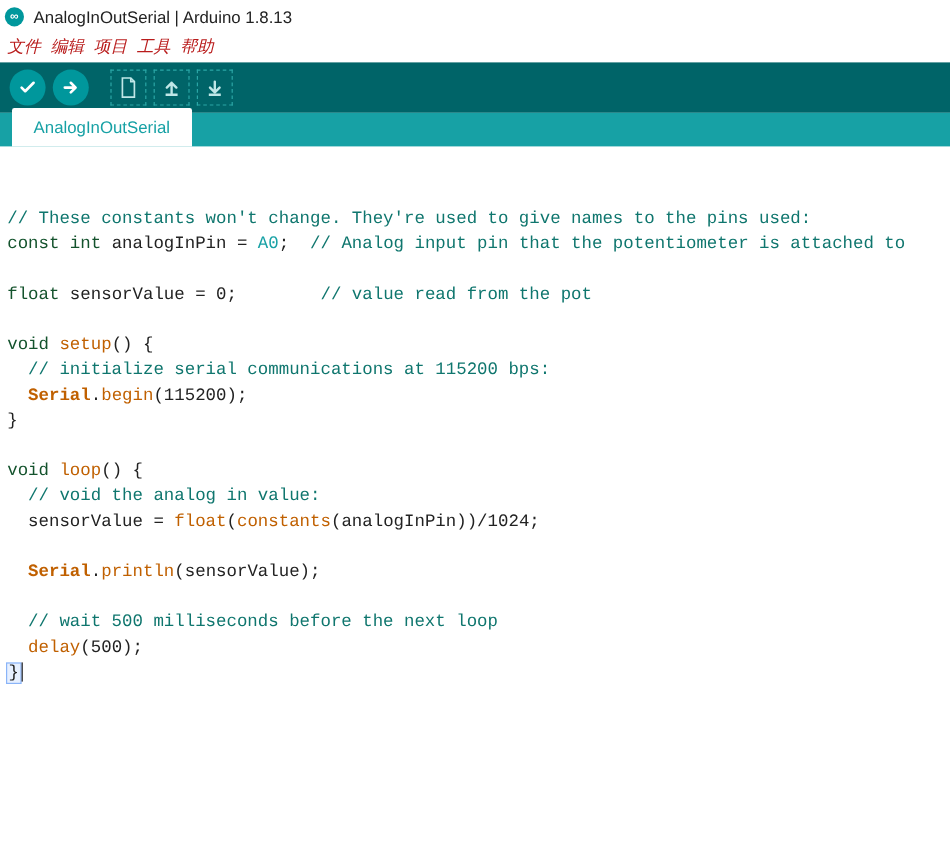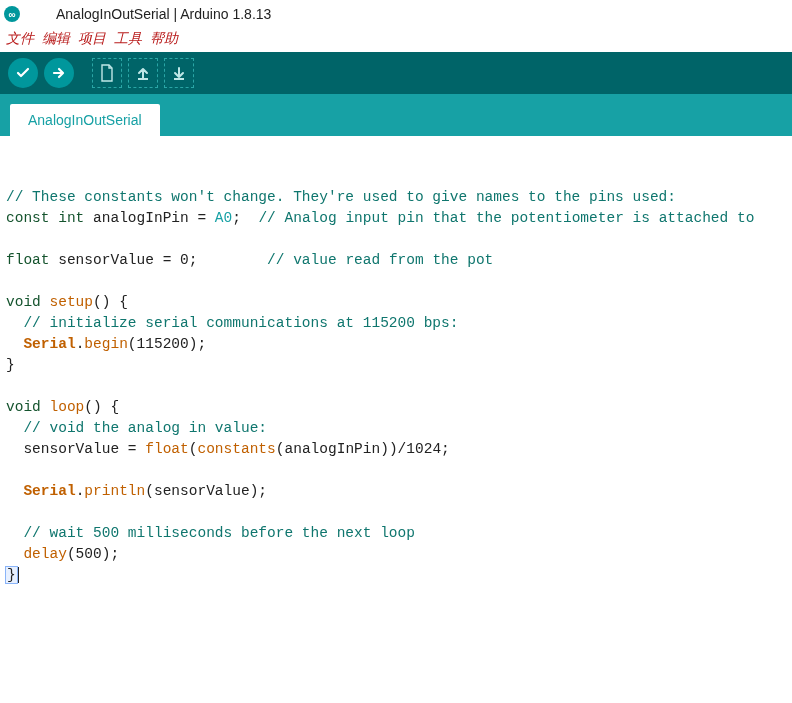--- a/index.html
+++ b/index.html
@@ -21,21 +21,21 @@
   }
   .titlebar .logo {
     width: 16px; height: 16px;
     border-radius: 50%;
     background: #00979c;
     display: inline-flex;
     align-items: center; justify-content: center;
     color:#fff; font-size:10px; font-weight:bold;
     margin-right: 8px;
   }
-  .titlebar .title-text { font-size: 14px; color:#222;margin-left:28px; }
+  .titlebar .title-text { font-size: 14px; color:#222; }
   
   .menubar {
     display: flex;
     gap: 4px;
     padding: 2px 4px 4px 4px;
     font-size: 14px;
     color:#b91c1c;
     font-style:italic;
   }
   .menubar .menu-item { padding: 0 2px; cursor: default; }
@@ -59,21 +59,21 @@
     width: 30px; height: 30px;
     background: #006468;
     border: 1px dashed #2aa6a6;
     display:flex;align-items:center;justify-content:center;
     color:#9fd7d7;
   }
   .tool-sq svg, .tool-btn svg { display:block; }
   
   .tabstrip {
     background: #17a1a5;
-    height: 42px;
+    height: 28px;
     display:flex;
     align-items:flex-end;
     padding: 0 10px;
   }
   .tab {
     background:#fff;
     color:#17a1a5;
     font-size:14px;
     padding:8px 18px;
     border-top-left-radius:2px;

